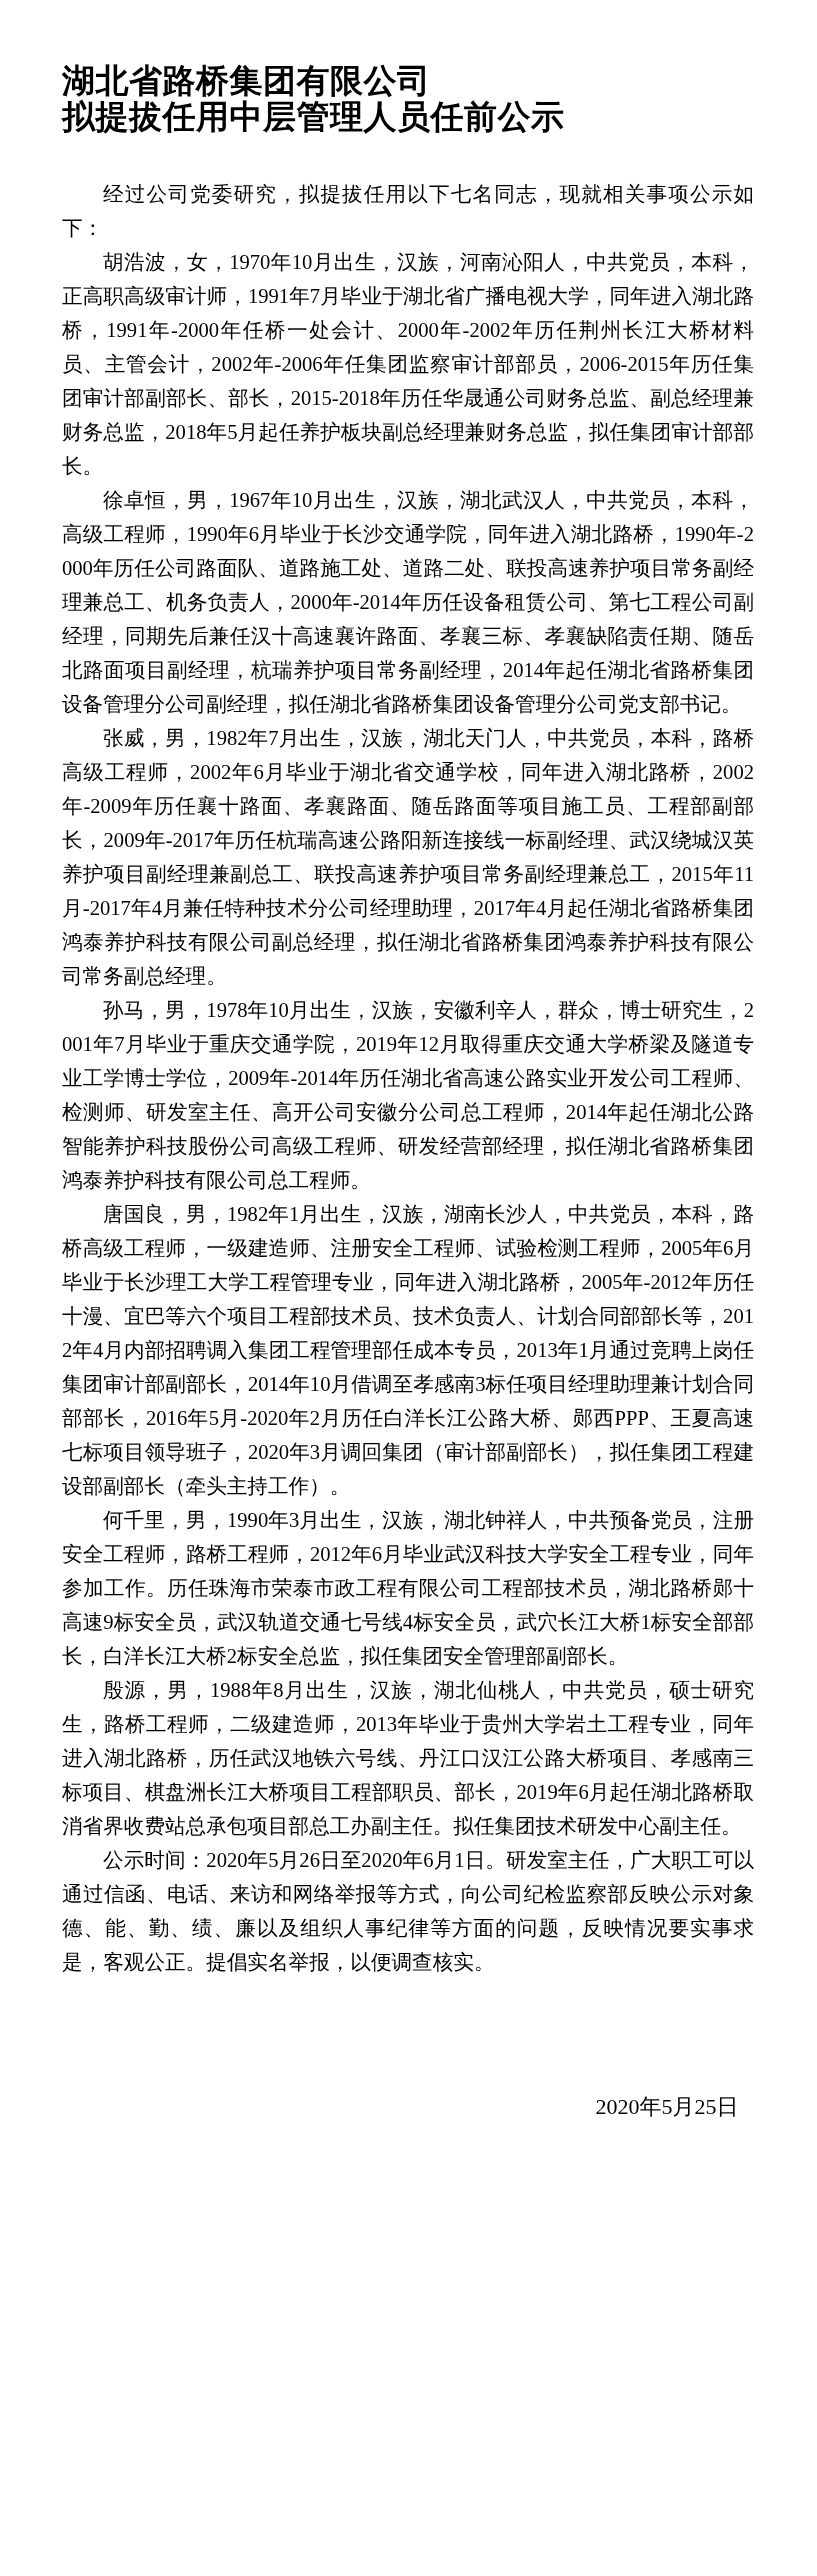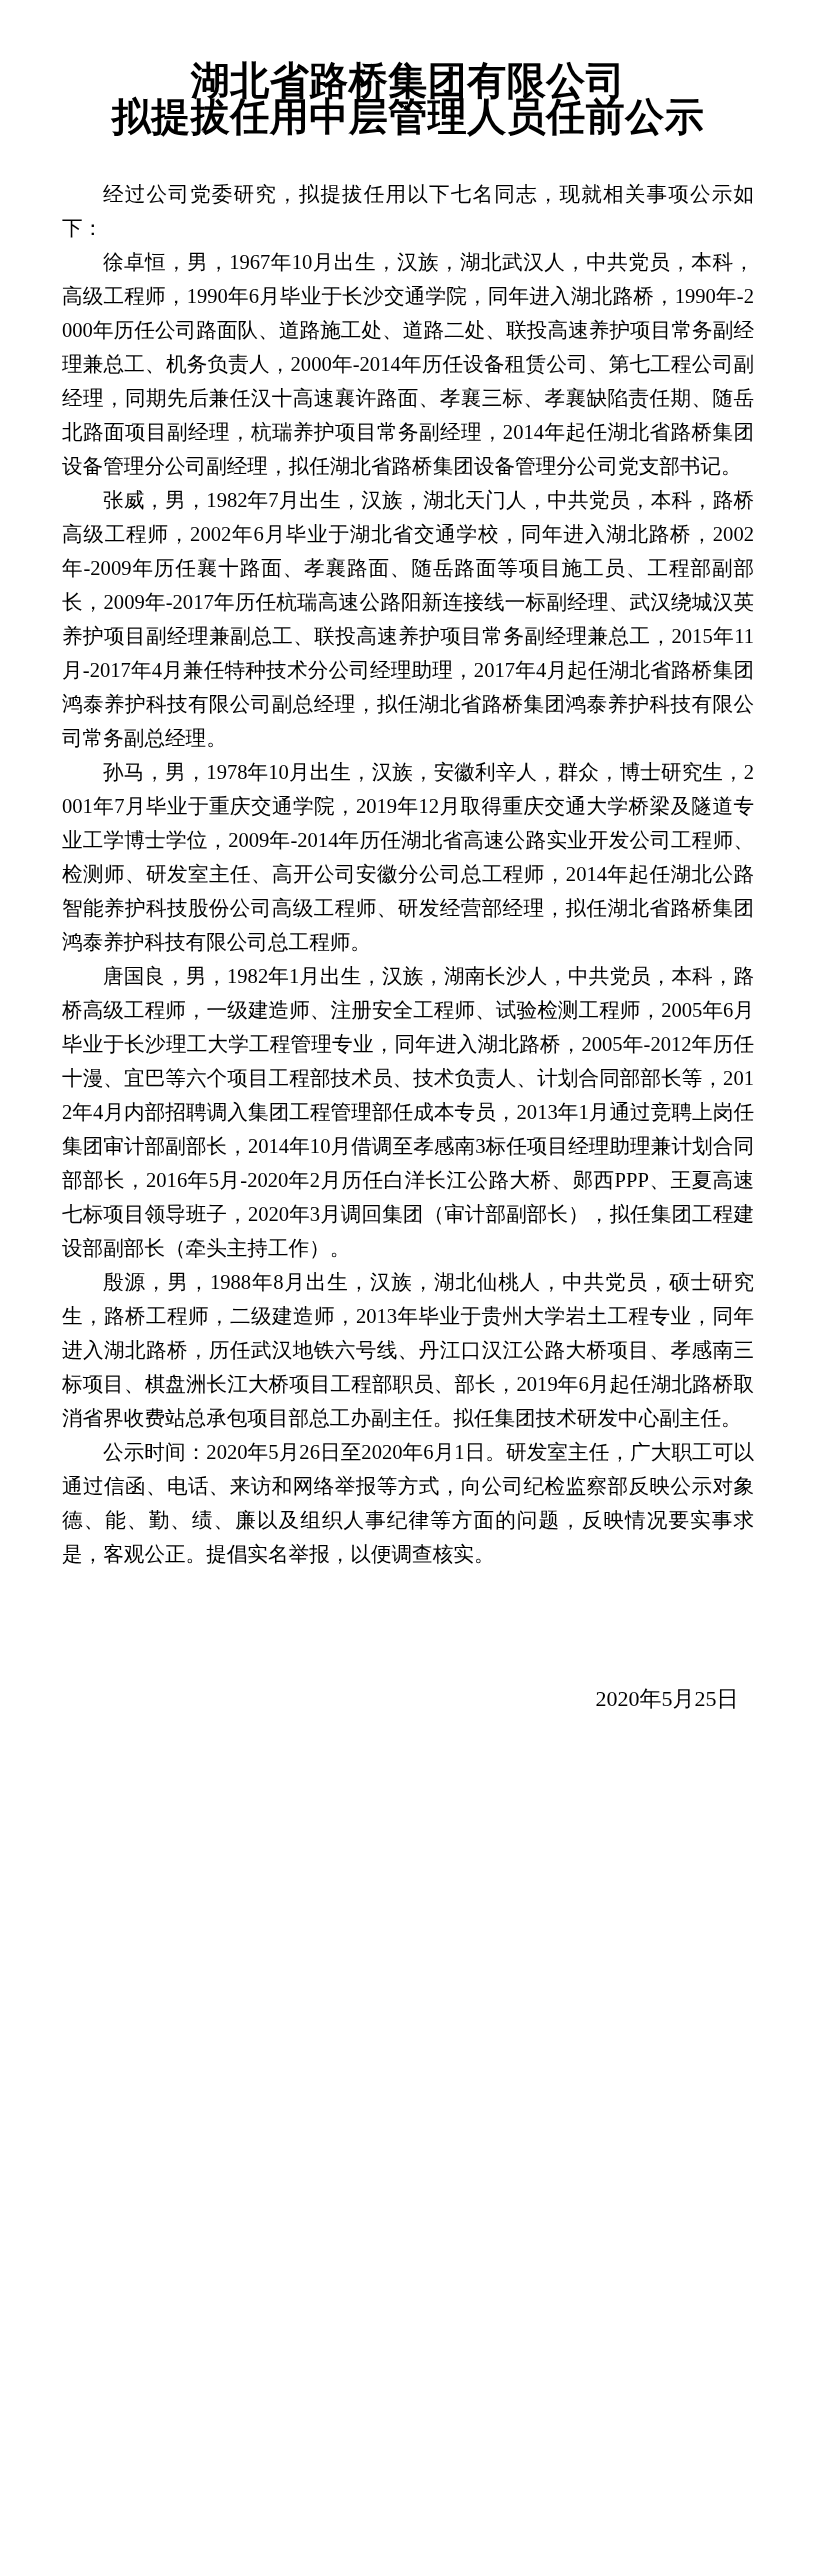--- a/index.html
+++ b/index.html
@@ -14,22 +14,22 @@
     margin: 0 auto;
     background: #ffffff;
     box-sizing: border-box;
     padding: 63px 64px 0 62px;
     color: #000000;
     font-family: "Liberation Serif", "DejaVu Serif", serif;
     overflow: hidden;
   }
   .title {
     margin: 0;
-    text-align: center;
-    font-size: 39px;
+    text-align: left;
+    font-size: 33px;
     line-height: 36px;
     font-weight: bold;
     letter-spacing: 0.5px;
   }
   .title-line {
     display: block;
   }
   .body {
     margin-top: 42px;
   }
@@ -59,24 +59,26 @@
 <div class="page">
 
   <h1 class="title">
     <span class="title-line">湖北省路桥集团有限公司</span>
     <span class="title-line">拟提拔任用中层管理人员任前公示</span>
   </h1>
 
   <div class="body">
     <p>经过公司党委研究，拟提拔任用以下七名同志，现就相关事项公示如下：</p>
 
+    <p>胡浩波，女，1970年10月出生，汉族，河南沁阳人，中共党员，本科，正高职高级审计师，1991年7月毕业于湖北省广播电视大学，同年进入湖北路桥，1991年-2000年任桥一处会计、2000年-2002年历任荆州长江大桥材料员、主管会计，2002年-2006年任集团监察审计部部员，2006-2015年历任集团审计部副部长、部长，2015-2018年历任华晟通公司财务总监、副总经理兼财务总监，2018年5月起任养护板块副总经理兼财务总监，拟任集团审计部部长。</p>
     <p>徐卓恒，男，1967年10月出生，汉族，湖北武汉人，中共党员，本科，高级工程师，1990年6月毕业于长沙交通学院，同年进入湖北路桥，1990年-2000年历任公司路面队、道路施工处、道路二处、联投高速养护项目常务副经理兼总工、机务负责人，2000年-2014年历任设备租赁公司、第七工程公司副经理，同期先后兼任汉十高速襄许路面、孝襄三标、孝襄缺陷责任期、随岳北路面项目副经理，杭瑞养护项目常务副经理，2014年起任湖北省路桥集团设备管理分公司副经理，拟任湖北省路桥集团设备管理分公司党支部书记。</p>
     <p>张威，男，1982年7月出生，汉族，湖北天门人，中共党员，本科，路桥高级工程师，2002年6月毕业于湖北省交通学校，同年进入湖北路桥，2002年-2009年历任襄十路面、孝襄路面、随岳路面等项目施工员、工程部副部长，2009年-2017年历任杭瑞高速公路阳新连接线一标副经理、武汉绕城汉英养护项目副经理兼副总工、联投高速养护项目常务副经理兼总工，2015年11月-2017年4月兼任特种技术分公司经理助理，2017年4月起任湖北省路桥集团鸿泰养护科技有限公司副总经理，拟任湖北省路桥集团鸿泰养护科技有限公司常务副总经理。</p>
     <p>孙马，男，1978年10月出生，汉族，安徽利辛人，群众，博士研究生，2001年7月毕业于重庆交通学院，2019年12月取得重庆交通大学桥梁及隧道专业工学博士学位，2009年-2014年历任湖北省高速公路实业开发公司工程师、检测师、研发室主任、高开公司安徽分公司总工程师，2014年起任湖北公路智能养护科技股份公司高级工程师、研发经营部经理，拟任湖北省路桥集团鸿泰养护科技有限公司总工程师。</p>
     <p>唐国良，男，1982年1月出生，汉族，湖南长沙人，中共党员，本科，路桥高级工程师，一级建造师、注册安全工程师、试验检测工程师，2005年6月毕业于长沙理工大学工程管理专业，同年进入湖北路桥，2005年-2012年历任十漫、宜巴等六个项目工程部技术员、技术负责人、计划合同部部长等，2012年4月内部招聘调入集团工程管理部任成本专员，2013年1月通过竞聘上岗任集团审计部副部长，2014年10月借调至孝感南3标任项目经理助理兼计划合同部部长，2016年5月-2020年2月历任白洋长江公路大桥、郧西PPP、王夏高速七标项目领导班子，2020年3月调回集团（审计部副部长），拟任集团工程建设部副部长（牵头主持工作）。</p>
+    <p>何千里，男，1990年3月出生，汉族，湖北钟祥人，中共预备党员，注册安全工程师，路桥工程师，2012年6月毕业武汉科技大学安全工程专业，同年参加工作。历任珠海市荣泰市政工程有限公司工程部技术员，湖北路桥郧十高速9标安全员，武汉轨道交通七号线4标安全员，武穴长江大桥1标安全部部长，白洋长江大桥2标安全总监，拟任集团安全管理部副部长。</p>
     <p>殷源，男，1988年8月出生，汉族，湖北仙桃人，中共党员，硕士研究生，路桥工程师，二级建造师，2013年毕业于贵州大学岩土工程专业，同年进入湖北路桥，历任武汉地铁六号线、丹江口汉江公路大桥项目、孝感南三标项目、棋盘洲长江大桥项目工程部职员、部长，2019年6月起任湖北路桥取消省界收费站总承包项目部总工办副主任。拟任集团技术研发中心副主任。</p>
 
     <p>公示时间：2020年5月26日至2020年6月1日。研发室主任，广大职工可以通过信函、电话、来访和网络举报等方式，向公司纪检监察部反映公示对象德、能、勤、绩、廉以及组织人事纪律等方面的问题，反映情况要实事求是，客观公正。提倡实名举报，以便调查核实。</p>
 
 
     <div class="date-line">2020年5月25日</div>
   </div>
 
 </div>
 

